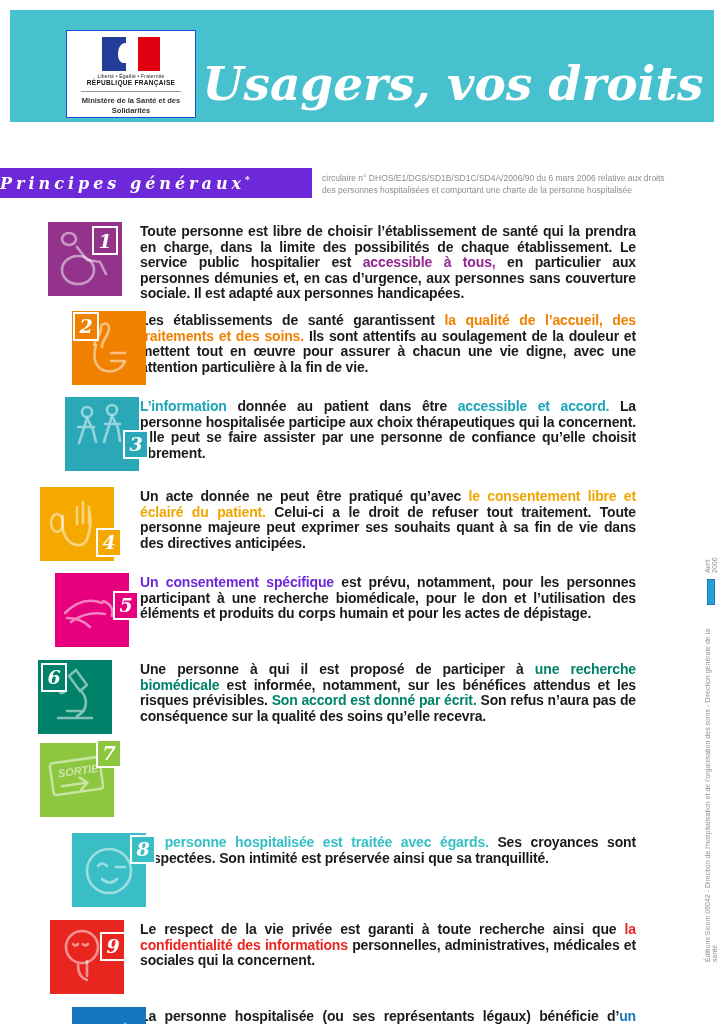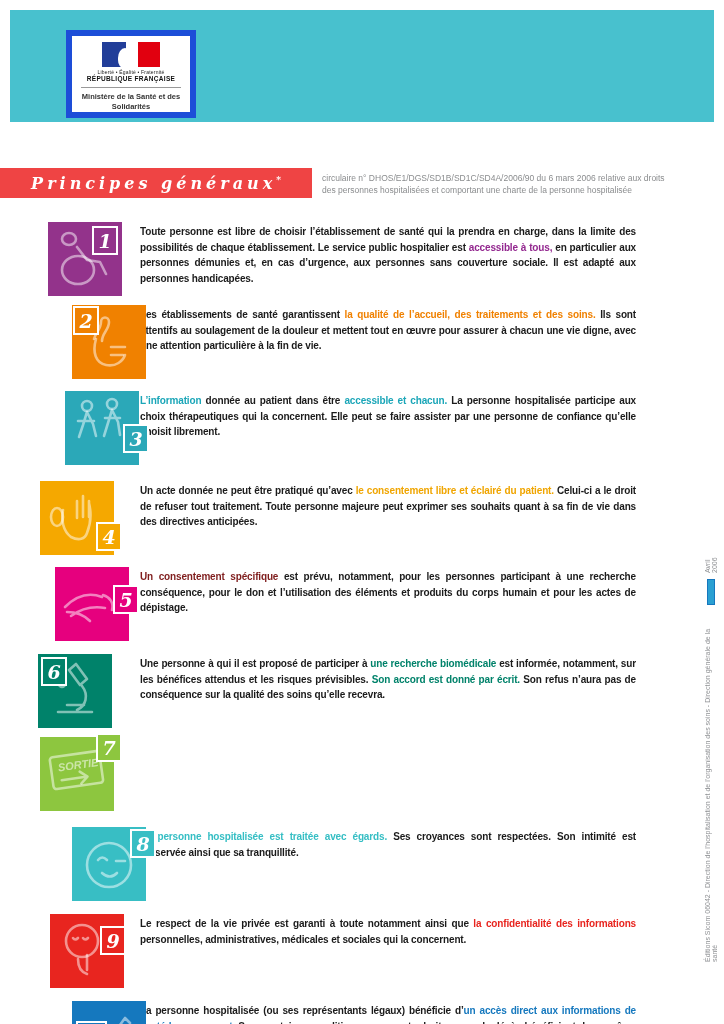--- a/index.html
+++ b/index.html
@@ -2,35 +2,35 @@
 <html lang="fr"><head>
 <meta charset="utf-8">
 <style>
   * { margin:0; padding:0; box-sizing:border-box; }
   html,body { background:#fff; }
   body { font-family:"Liberation Sans", sans-serif; width:724px; height:1024px; position:relative; overflow:hidden; }
   .page { width:724px; height:1024px; position:relative; background:#fff; }
 
   
   .band-teal { position:absolute; left:10px; right:10px; top:10px; height:112px; background:#48C1CE; }
-  .logo-box { position:absolute; left:56px; top:20px; width:130px; height:88px; background:#fff; border:6px solid #1d4ed8; display:flex; flex-direction:column; align-items:center; padding-top:6px; }
+  .logo-box { position:absolute; left:56px; top:20px; width:130px; height:88px; background:#fff; border:1px solid #1d4ed8; display:flex; flex-direction:column; align-items:center; padding-top:6px; }
   .flag { display:flex; width:58px; height:34px; }
   .flag .b { width:24px; background:#223E99; position:relative; }
   .flag .b:after { content:""; position:absolute; right:-6px; top:6px; width:14px; height:20px; background:#fff; border-radius:50% 50% 40% 40%; }
   .flag .w { width:12px; background:#fff; }
   .flag .r { width:22px; background:#E1000F; }
   .motto { font-size:5px; color:#222; margin-top:2px; letter-spacing:.2px; }
   .republic { font-size:6.5px; font-weight:bold; color:#111; letter-spacing:.3px; }
   .logo-sep { width:100px; border-top:1px solid #999; margin:5px 0 4px; }
   .ministry { font-size:7.5px; font-weight:bold; color:#333; text-align:center; line-height:1.35; padding:0 6px; }
   .main-title { position:absolute; left:196px; right:14px; top:28px; height:90px; display:flex; align-items:center; justify-content:center;
     font-family:"DejaVu Serif", serif; font-style:italic; font-weight:bold; font-size:47px; color:#fff; white-space:nowrap; }
   .band-blue { position:absolute; left:0; right:0; top:122px; height:46px; background:#1E7CB5; display:flex; align-items:center; justify-content:center; }
   .band-blue .t { font-family:"DejaVu Serif", serif; font-style:italic; font-weight:bold; font-size:34px; color:#fff; white-space:nowrap; }
-  .band-pink { position:absolute; left:0; top:168px; width:312px; height:30px; background:#ef4444; display:flex; align-items:center; justify-content:center; }
+  .band-pink { position:absolute; left:0; top:168px; width:312px; height:30px; background:#6d28d9; display:flex; align-items:center; justify-content:flex-start; }
   .band-pink .t { font-family:"DejaVu Serif", serif; font-style:italic; font-weight:bold; font-size:16px; color:#fff; letter-spacing:4px; white-space:nowrap; }
   .band-pink sup { font-size:9px; letter-spacing:0; }
   .circulaire { position:absolute; left:322px; top:172px; width:350px; font-size:8.5px; color:#8A8C8E; line-height:1.45; }
 
   
   .content { position:absolute; left:0; top:198px; width:700px; padding:24px 64px 0 38px; }
   .row { display:flex; align-items:flex-start; }
   .icon-wrap { width:102px; flex:0 0 102px; position:relative; }
   .sq { width:74px; height:74px; position:relative; }
   .sq svg { position:absolute; inset:0; width:100%; height:100%; }
@@ -41,21 +41,21 @@
   .r1 .sq { margin-left:10px; } .r1 .badge { top:4px; right:4px; }
   .r2 .sq { margin-left:34px; } .r2 .badge { top:1px; left:1px; }
   .r3 .sq { margin-left:27px; } .r3 .badge { bottom:12px; right:-10px; }
   .r4 .sq { margin-left:2px;  } .r4 .badge { bottom:4px; right:-8px; }
   .r5 .sq { margin-left:17px; } .r5 .badge { top:18px; right:-10px; }
   .r6 .sq { margin-left:0;    } .r6 .badge { top:3px; left:3px; }
   .r7 .sq { margin-left:2px;  } .r7 .badge { top:-4px; right:-8px; }
   .r8 .sq { margin-left:34px; } .r8 .badge { top:2px; right:-10px; }
   .r9 .sq { margin-left:12px; } .r9 .badge { top:12px; right:-2px; }
   .r10 .sq { margin-left:34px;} .r10 .badge { top:20px; left:4px; }
-  .row p { flex:1; font-size:10px; font-weight:bold; color:#1b1b1b; line-height:15.6px; text-align:justify; letter-spacing:-0.15px; padding-top:2px; }
+  .row p { flex:1; font-size:14px; font-weight:bold; color:#1b1b1b; line-height:15.6px; text-align:justify; letter-spacing:-0.15px; padding-top:2px; }
   .row p .hl { font-weight:bold; }
   .r1{margin-bottom:9px} .r2{margin-bottom:12px} .r3{margin-bottom:16px} .r4{margin-bottom:12px}
   .r5{margin-bottom:13px} .r6{margin-bottom:9px} .r7{margin-bottom:16px} .r8{margin-bottom:13px}
   .r9{margin-bottom:13px} .r10{margin-bottom:23px}
   svg .doodle { stroke:rgba(255,255,255,.5); fill:none; stroke-width:2.6; stroke-linecap:round; stroke-linejoin:round; }
   svg text.doodle-txt { fill:rgba(255,255,255,.55); stroke:none; font-family:"Liberation Sans",sans-serif; font-weight:bold; font-style:italic; }
 
   
   .credits { position:absolute; right:6px; bottom:62px; height:420px; writing-mode:vertical-rl; transform:rotate(180deg);
     font-size:7px; color:#8f9194; display:flex; align-items:center; gap:3px; }
@@ -71,20 +71,21 @@
       <div class="flag">
         <div class="b"></div>
           <div class="w"></div>
           <div class="r"></div>
       </div>
       <div class="motto">Liberté • Égalité • Fraternité</div>
       <div class="republic">RÉPUBLIQUE FRANÇAISE</div>
       <div class="logo-sep"></div>
       <div class="ministry">Ministère de la Santé et des Solidarités</div>
     </div>
+    <div class="main-title">Usagers, vos droits</div>
   </div>
 
 
   <div class="band-pink">
     <span class="t"><span>Principes généraux</span><sup>*</sup></span>
   </div>
   <div class="circulaire">circulaire n° DHOS/E1/DGS/SD1B/SD1C/SD4A/2006/90 du 6 mars 2006 relative aux droits des personnes hospitalisées et comportant une charte de la personne hospitalisée</div>
 
   <div class="content">
 
@@ -127,21 +128,21 @@
               <g class="doodle">
                 <circle cx="22" cy="15" r="5"></circle>
                 <path d="M22 21 l-4 13 -4 12 M22 21 l6 12 3 12 M13 30 h16"></path>
                 <circle cx="47" cy="13" r="5"></circle>
                 <path d="M47 19 l-4 13 -4 13 M47 19 l6 12 2 13 M40 27 h15"></path>
               </g>
             </svg>
           <div class="badge" style="background-color: rgb(43, 168, 184);">3</div>
         </div>
       </div>
-      <p><span class="hl" style="color: rgb(27, 166, 184);">L’information</span><span> donnée au patient dans être </span><span class="hl" style="color: rgb(27, 166, 184);">accessible et chacun.</span><span> La personne hospitalisée participe aux choix thérapeutiques qui la concernent. Elle peut se faire assister par une personne de confiance qu’elle choisit librement.</span></p>
+      <p><span class="hl" style="color: rgb(27, 166, 184);">L’information</span><span> donnée au patient dans être </span><span class="hl" style="color: rgb(27, 166, 184);">accessible et accord.</span><span> La personne hospitalisée participe aux choix thérapeutiques qui la concernent. Elle peut se faire assister par une personne de confiance qu’elle choisit librement.</span></p>
     </div>
 
     <div class="row r4">
       <div class="icon-wrap">
         <div class="sq" style="background-color: rgb(245, 168, 0);">
           <svg viewBox="0 0 74 74">
               <g class="doodle">
                 <path d="M31 56 c-8-6-10-17-8-27 M31 56 c8 4 14 2 16-4 c4-10 4-22 2-30 M37 20 v17 M43 15 v21 M49 20 v16"></path>
                 <ellipse cx="17" cy="36" rx="6" ry="9"></ellipse>
               </g>
@@ -156,21 +157,21 @@
       <div class="icon-wrap">
         <div class="sq" style="background-color: rgb(230, 0, 126);">
           <svg viewBox="0 0 74 74">
               <g class="doodle">
                 <path d="M10 40 c11-11 24-15 37-10 M16 49 c11-8 22-10 34-8 M48 28 c7 2 11 8 9 15 M12 45 c9 0 17 3 23 9"></path>
               </g>
             </svg>
           <div class="badge" style="background-color: rgb(230, 0, 126);">5</div>
         </div>
       </div>
-      <p><span class="hl" style="color: #7f1d1d;">Un consentement spécifique</span><span> est prévu, notamment, pour les personnes participant à une recherche conséquence, pour le don et l’utilisation des éléments et produits du corps humain et pour les actes de dépistage.</span></p>
+      <p><span class="hl" style="color: #6d28d9;">Un consentement spécifique</span><span> est prévu, notamment, pour les personnes participant à une recherche biomédicale, pour le don et l’utilisation des éléments et produits du corps humain et pour les actes de dépistage.</span></p>
     </div>
 
     <div class="row r6">
       <div class="icon-wrap">
         <div class="sq" style="background-color: rgb(0, 130, 106);">
           <svg viewBox="0 0 74 74">
               <g class="doodle">
                 <path d="M38 10 l11 15 -7 6 -11-15 z M44 32 c7 9 4 20-5 24 M20 58 h34 M29 51 h17"></path>
                 <circle cx="24" cy="30" r="3"></circle>
               </g>
@@ -216,21 +217,21 @@
         <div class="sq" style="background-color: rgb(232, 37, 31);">
           <svg viewBox="0 0 74 74">
               <g class="doodle">
                 <circle cx="32" cy="27" r="16"></circle>
                 <path d="M23 24 q2 3 5 0 M33 24 q2 3 5 0 M28 45 c0 9 3 13 9 15 M37 41 v15"></path>
               </g>
             </svg>
           <div class="badge" style="background-color: rgb(232, 37, 31);">9</div>
         </div>
       </div>
-      <p><span>Le respect de la vie privée est garanti à toute notamment ainsi que </span><span class="hl" style="color: rgb(232, 37, 31);">la confidentialité des informations</span><span> personnelles, administratives, médicales et sociales qui la concernent.</span></p>
+      <p><span>Le respect de la vie privée est garanti à toute recherche ainsi que </span><span class="hl" style="color: rgb(232, 37, 31);">la confidentialité des informations</span><span> personnelles, administratives, médicales et sociales qui la concernent.</span></p>
     </div>
 
     <div class="row r10">
       <div class="icon-wrap">
         <div class="sq" style="background-color: rgb(21, 120, 190);">
           <svg viewBox="0 0 74 74">
               <g class="doodle">
                 <path d="M14 42 c9-9 20-12 31-9 M19 53 c9-7 18-9 29-7 M53 17 l-18 25 M53 17 l5 5"></path>
               </g>
             </svg>

